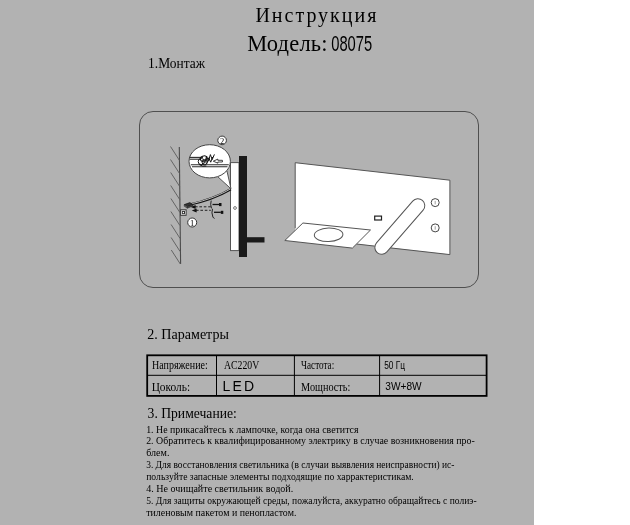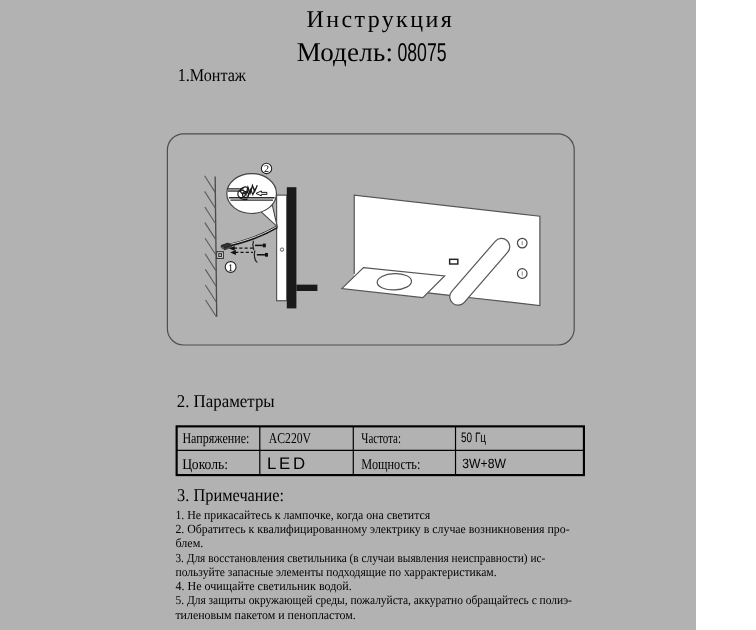--- a/index.html
+++ b/index.html
@@ -1,16 +1,16 @@
 <!DOCTYPE html>
 <html><head>
 <meta charset="utf-8">
 <style>
   html,body{margin:0;padding:0;background:#fff;}
-  #page{position:relative;width:580px;height:525px;background:#eab308;overflow:hidden;filter:grayscale(1);}
+  #page{position:relative;width:534px;height:525px;background:#eab308;overflow:hidden;filter:grayscale(1);}
   svg{position:absolute;left:0;top:0;}
   text{font-family:"Liberation Serif",serif;fill:#000;}
   .sans{font-family:"Liberation Sans",sans-serif;}
 </style>
 </head>
 <body>
 <div id="page">
   <svg width="630" height="525" viewBox="0 0 630 525">
 
     <text x="255.4" y="22.3" font-size="20" textLength="121" lengthAdjust="spacing">Инструкция</text>

